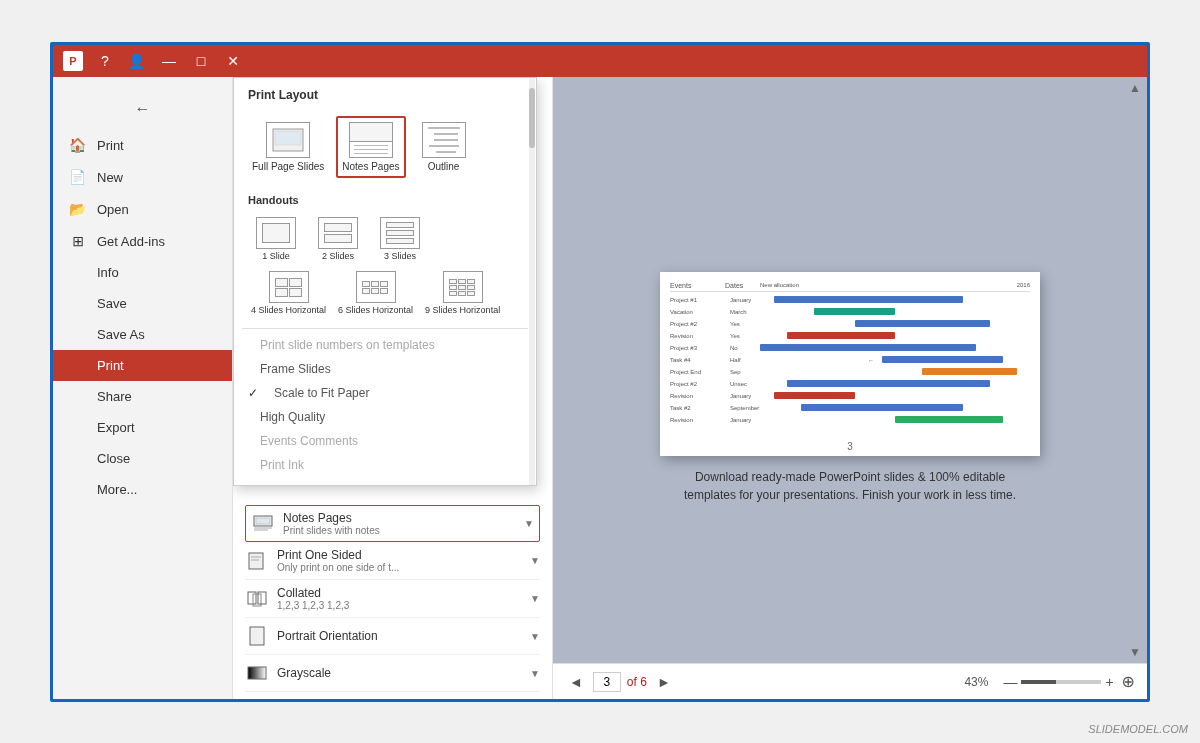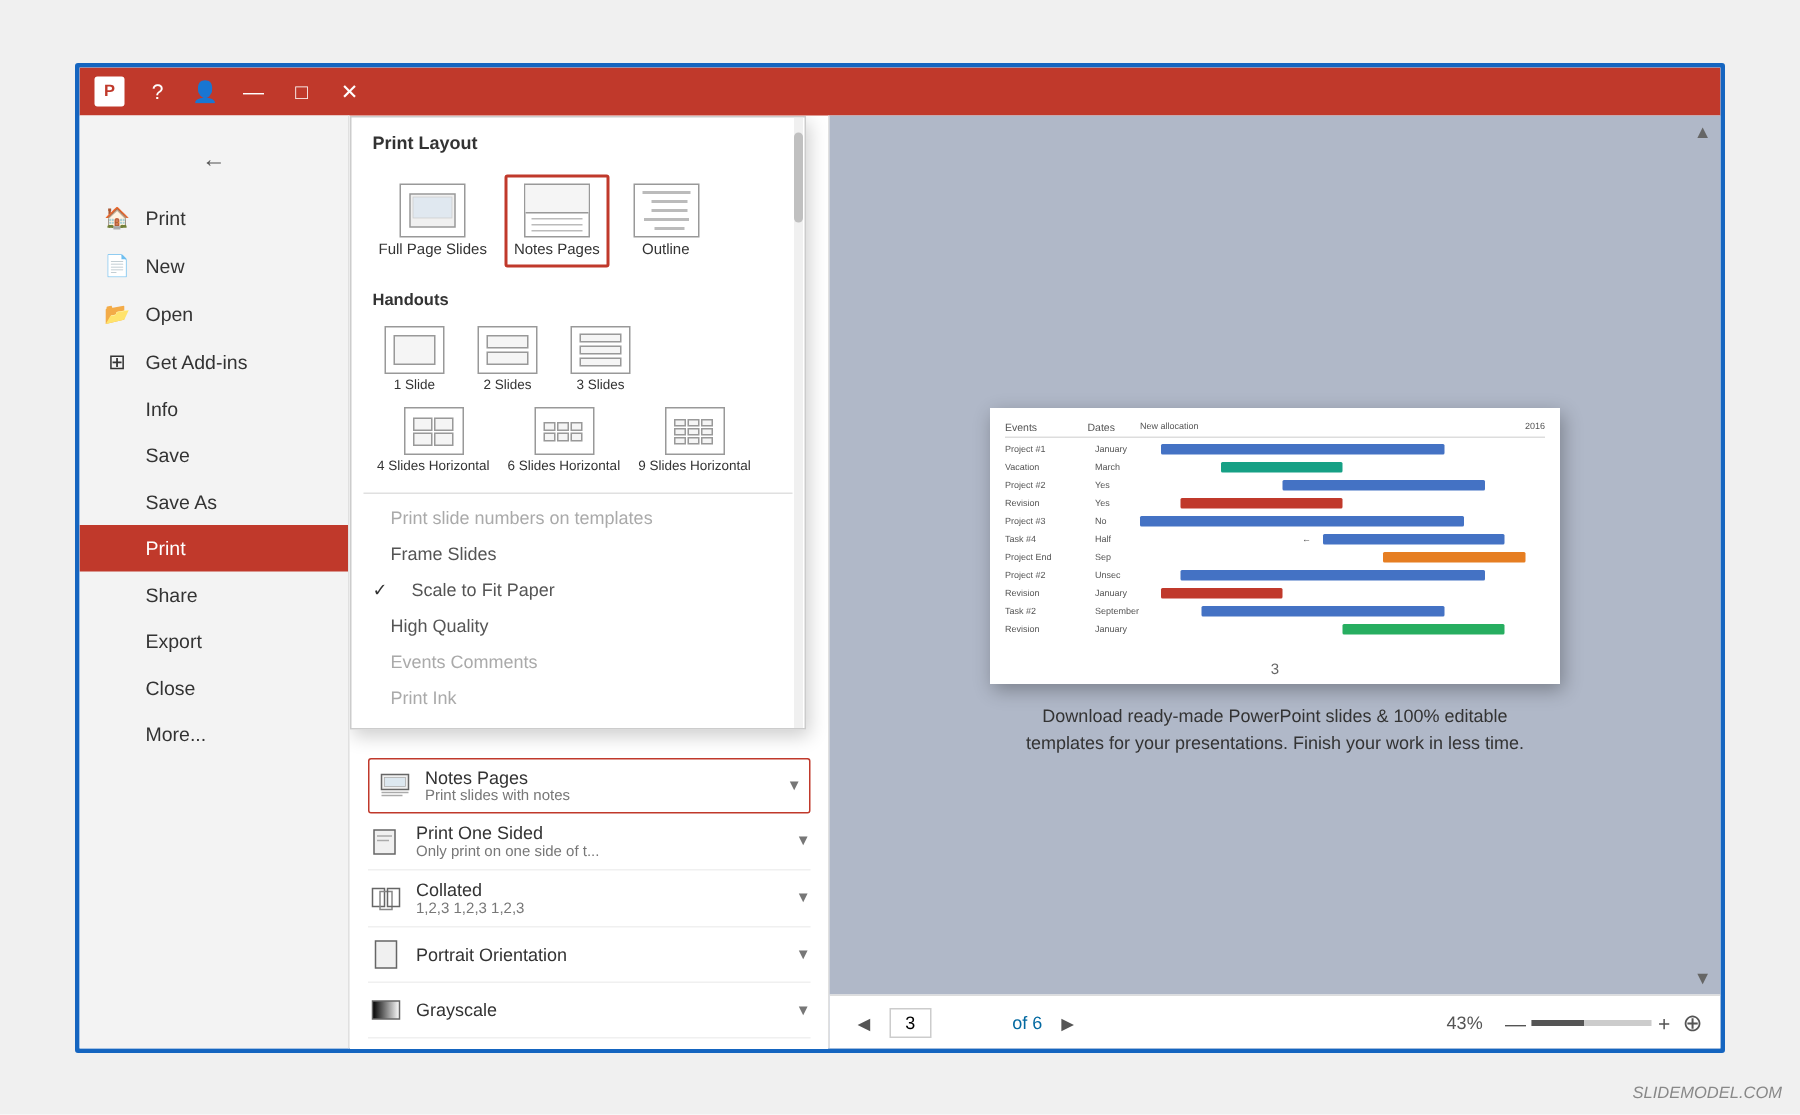--- a/index.html
+++ b/index.html
@@ -432,22 +432,21 @@
     }
     .page-input {
       width: 28px;
       height: 20px;
       border: 1px solid #ccc;
       text-align: center;
       font-size: 12px;
     }
     .page-of {
       font-size: 12px;
-      color: #0369a1;
-      margin-left: 48px;
+      color: #b91c1c;
     }
     .zoom-controls {
       display: flex;
       align-items: center;
       gap: 4px;
       margin-left: auto;
     }
     .zoom-pct {
       font-size: 12px;
       color: #555;

